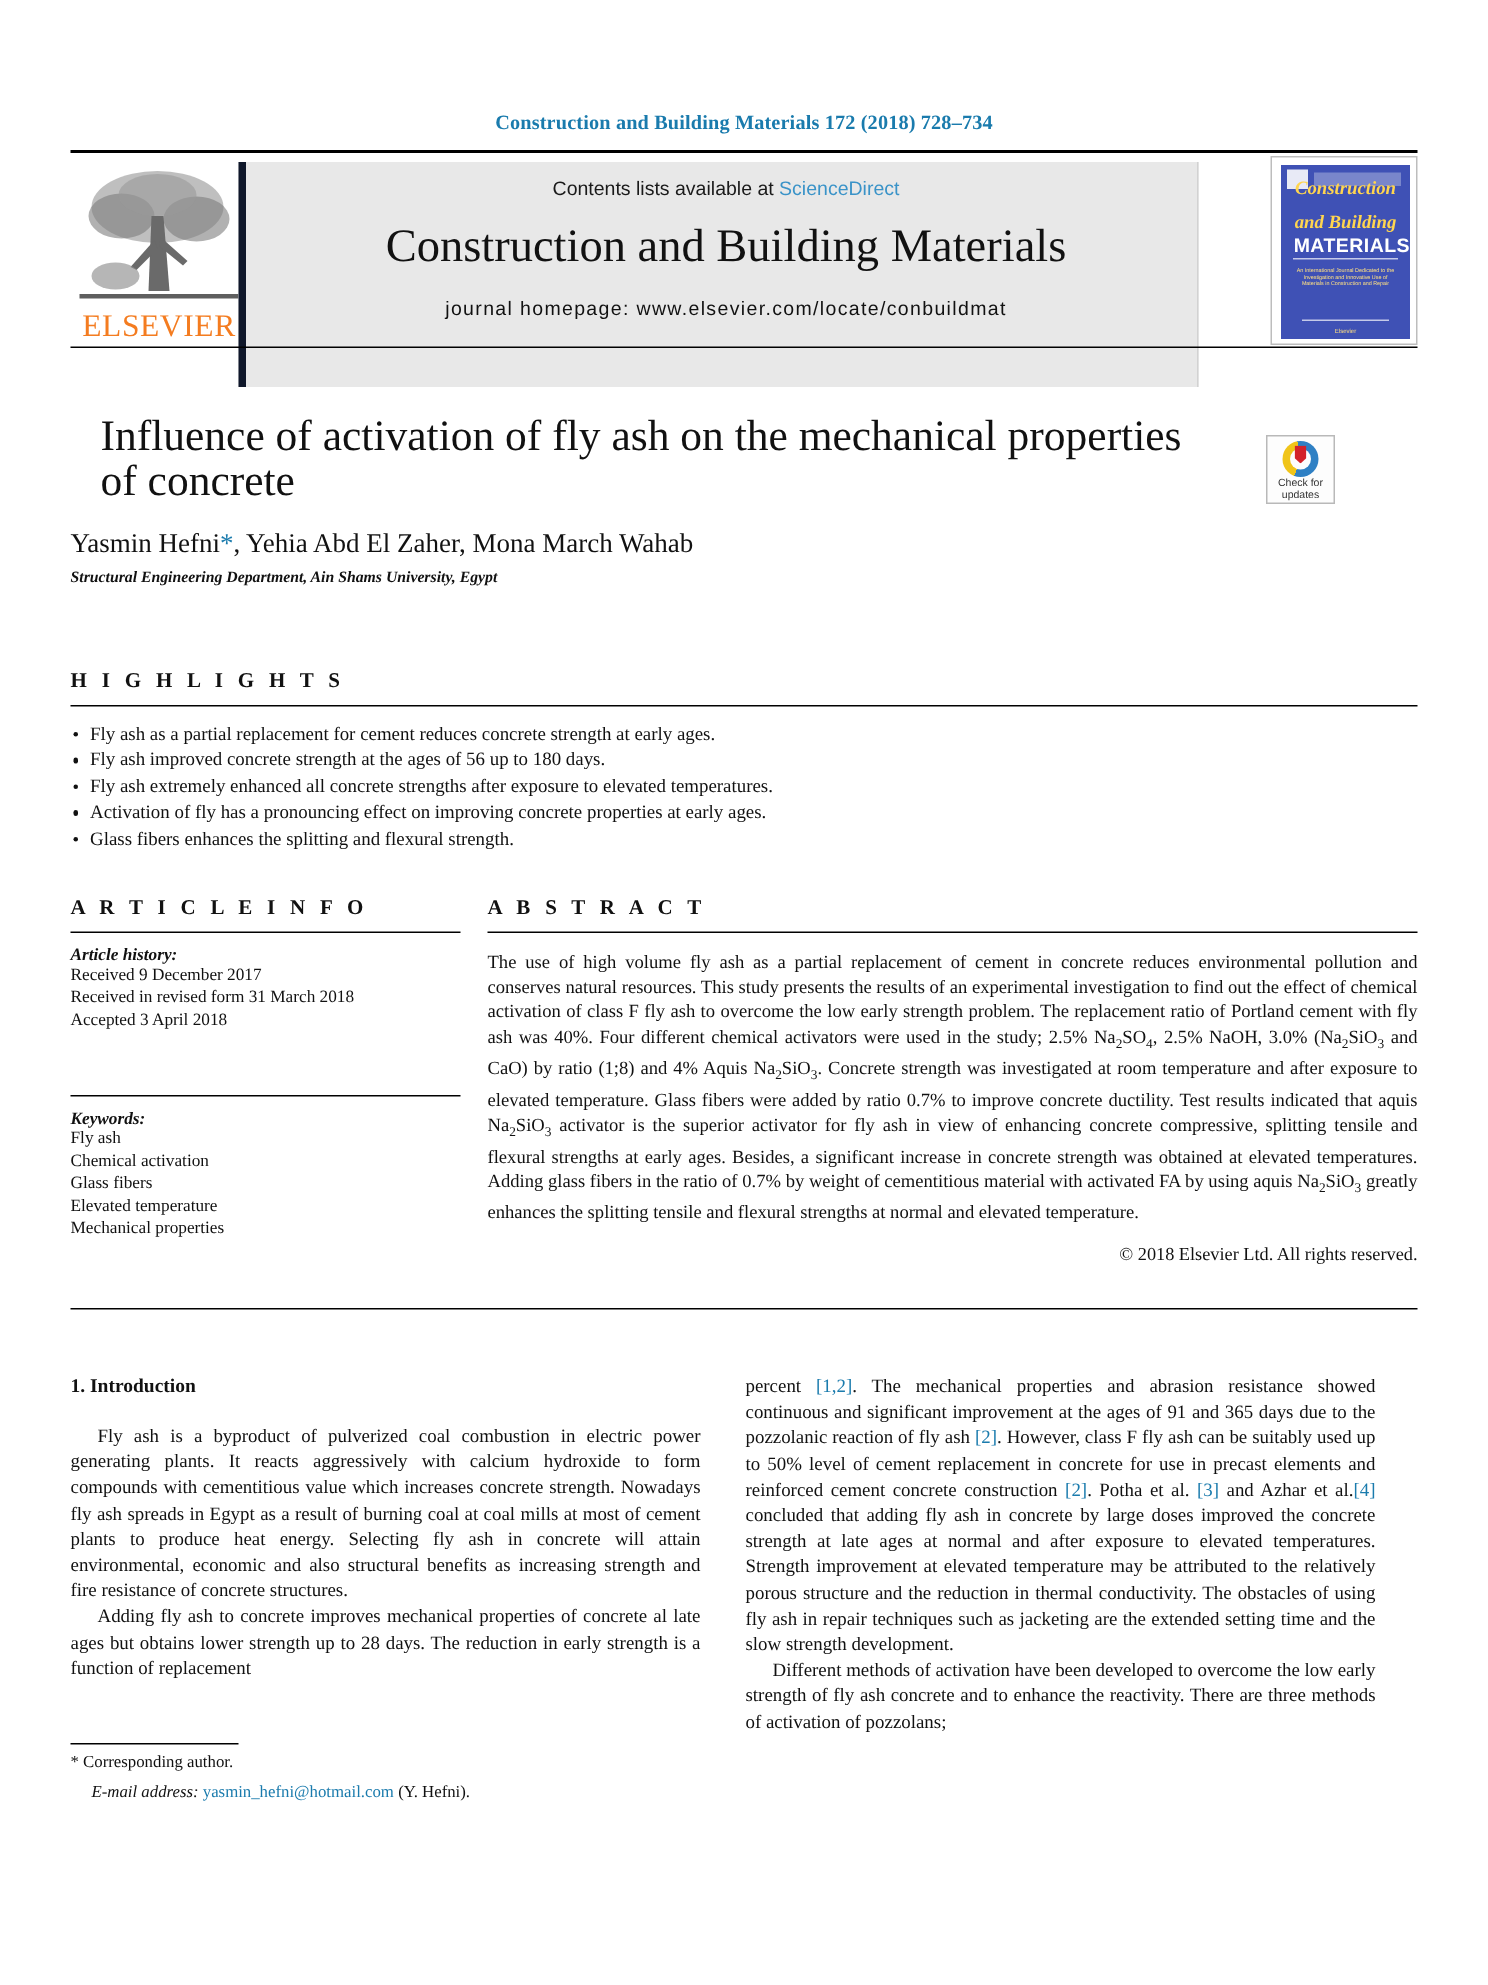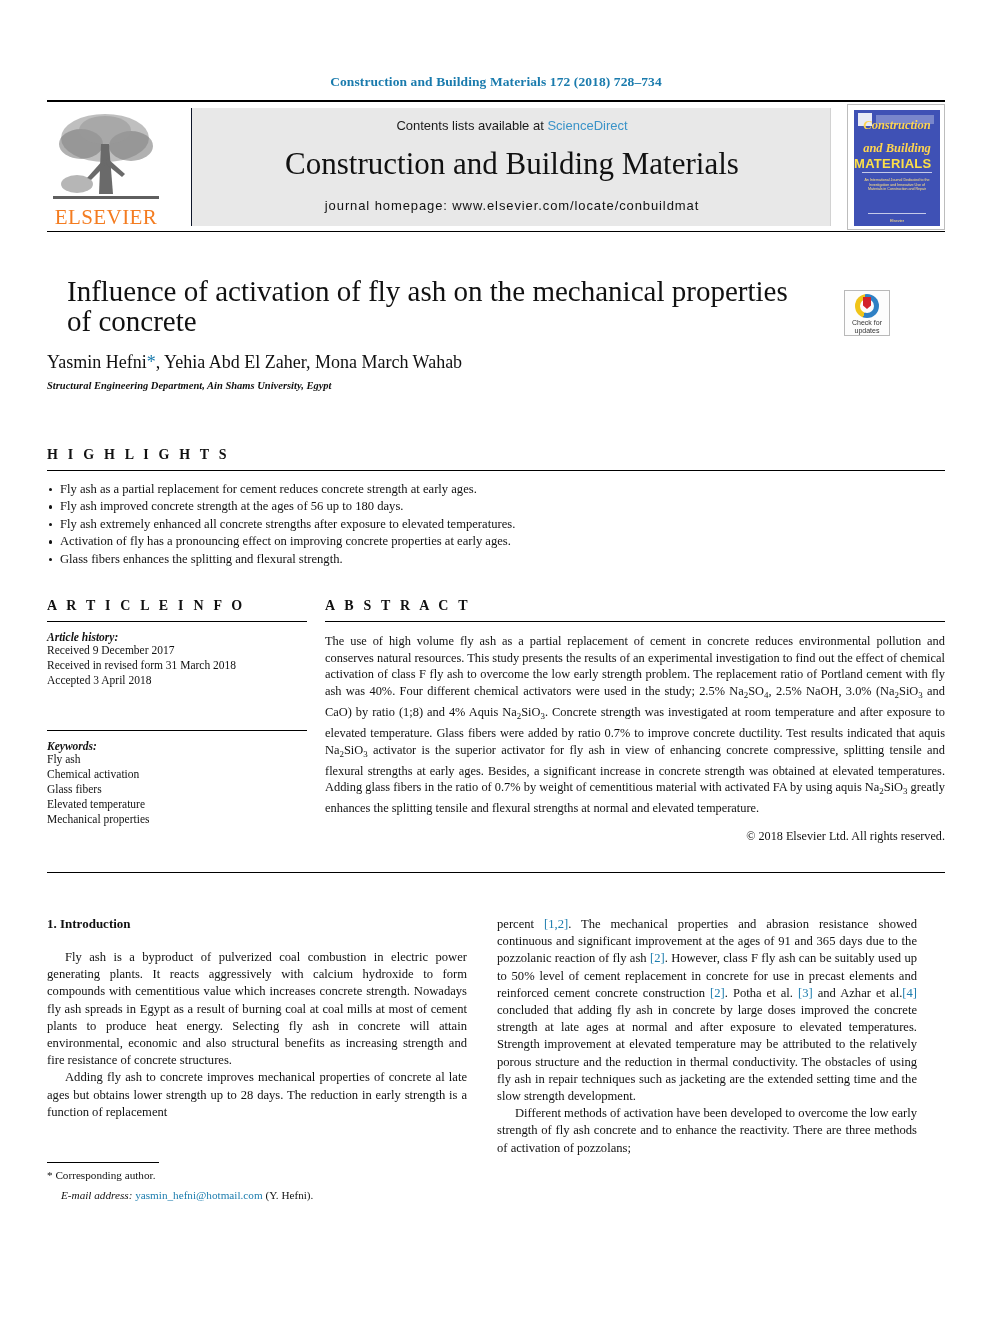--- a/index.html
+++ b/index.html
@@ -36,24 +36,24 @@
   .elsevier-logo {
     position: absolute; left: 0; top: 8px; width: 118px; height: 124px;
   }
   .elsevier-word {
     position: absolute; left: 0; bottom: 2px; width: 118px;
     text-align: center;
     font-family: "Liberation Serif", serif;
     font-size: 21px; color: #f47c20; letter-spacing: .4px;
   }
   .journal-box {
-    position: absolute; left: 144px; top: 8px;
-    width: 640px; height: 118px;
+    position: absolute; left: 112px; top: 8px;
+    width: 640px; height: 150px;
     background: #e8e8e8;
-    border-left: 1px solid #0f172a;
+    border-left: 5px solid #0f172a;
     border-right: 1px solid #d2d2d2;
   }
   .contents-line {
     position: absolute; left: 0; top: 10px; width: 640px;
     text-align: center;
     font-family: "Liberation Sans", sans-serif;
     font-size: 13px; color: #1a1a1a;
   }
   .contents-line .sd { color: #3a93c8; }
   .journal-title {
@@ -90,23 +90,23 @@
   }
   .cover-t1, .cover-t2 {
     position: absolute; left: 0; width: 86px; text-align: center;
     font-family: "Liberation Serif", serif;
     font-style: italic; font-weight: bold;
     font-size: 12.5px; color: #ffd54f;
   }
   .cover-t1 { top: 8px; }
   .cover-t2 { top: 31px; }
   .cover-t3 {
-    position: absolute; left: 0; top: 46px; width: 86px; text-align: left;
+    position: absolute; left: 0; top: 46px; width: 86px; text-align: right;
     font-family: "Liberation Sans", sans-serif;
-    font-weight: bold; font-size: 13px; color: #fde047;
+    font-weight: bold; font-size: 13px; color: #ffffff;
     letter-spacing: .3px;
   }
   .cover-rule { position: absolute; left: 8px; top: 62px; width: 70px; height: 1px; background: #c5cae9; }
   .cover-sub {
     position: absolute; left: 10px; top: 68px; width: 66px;
     text-align: center; font-size: 3.6px; line-height: 4.6px;
     color: #ffe082; font-family: "Liberation Sans", sans-serif;
   }
   .cover-bottom { position: absolute; left: 14px; bottom: 12px; width: 58px; height: 1px; background: #c5cae9; }
   .cover-pub {

